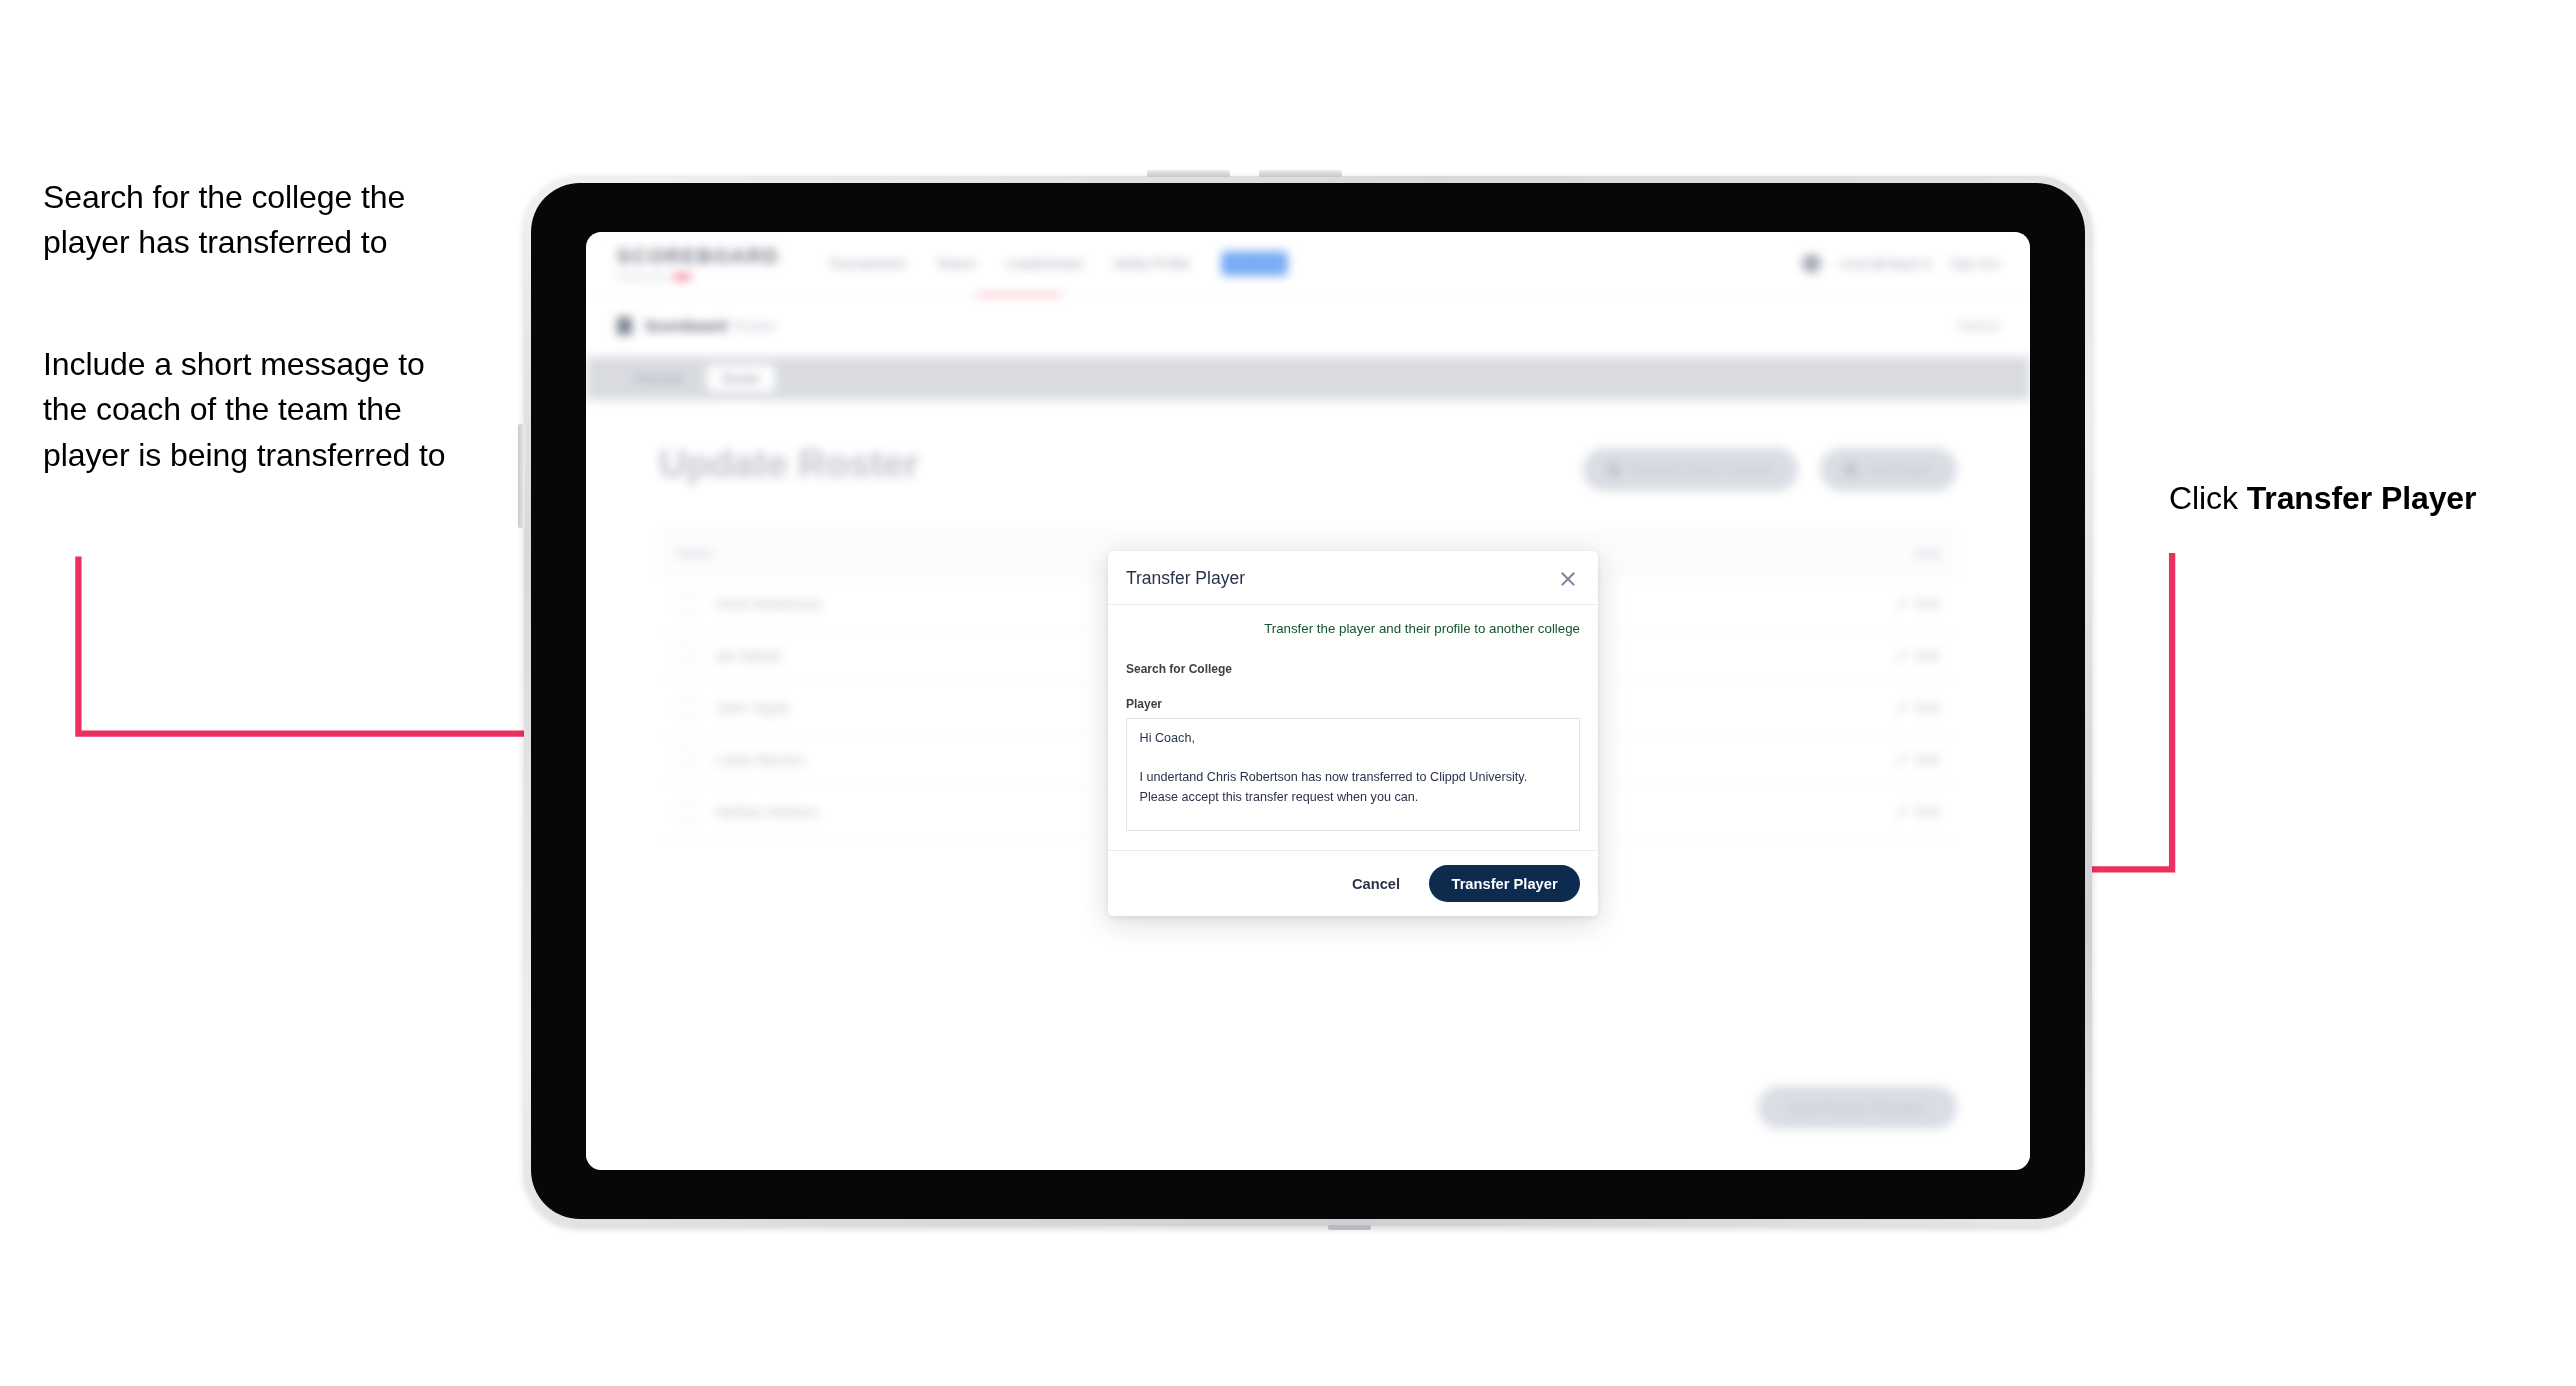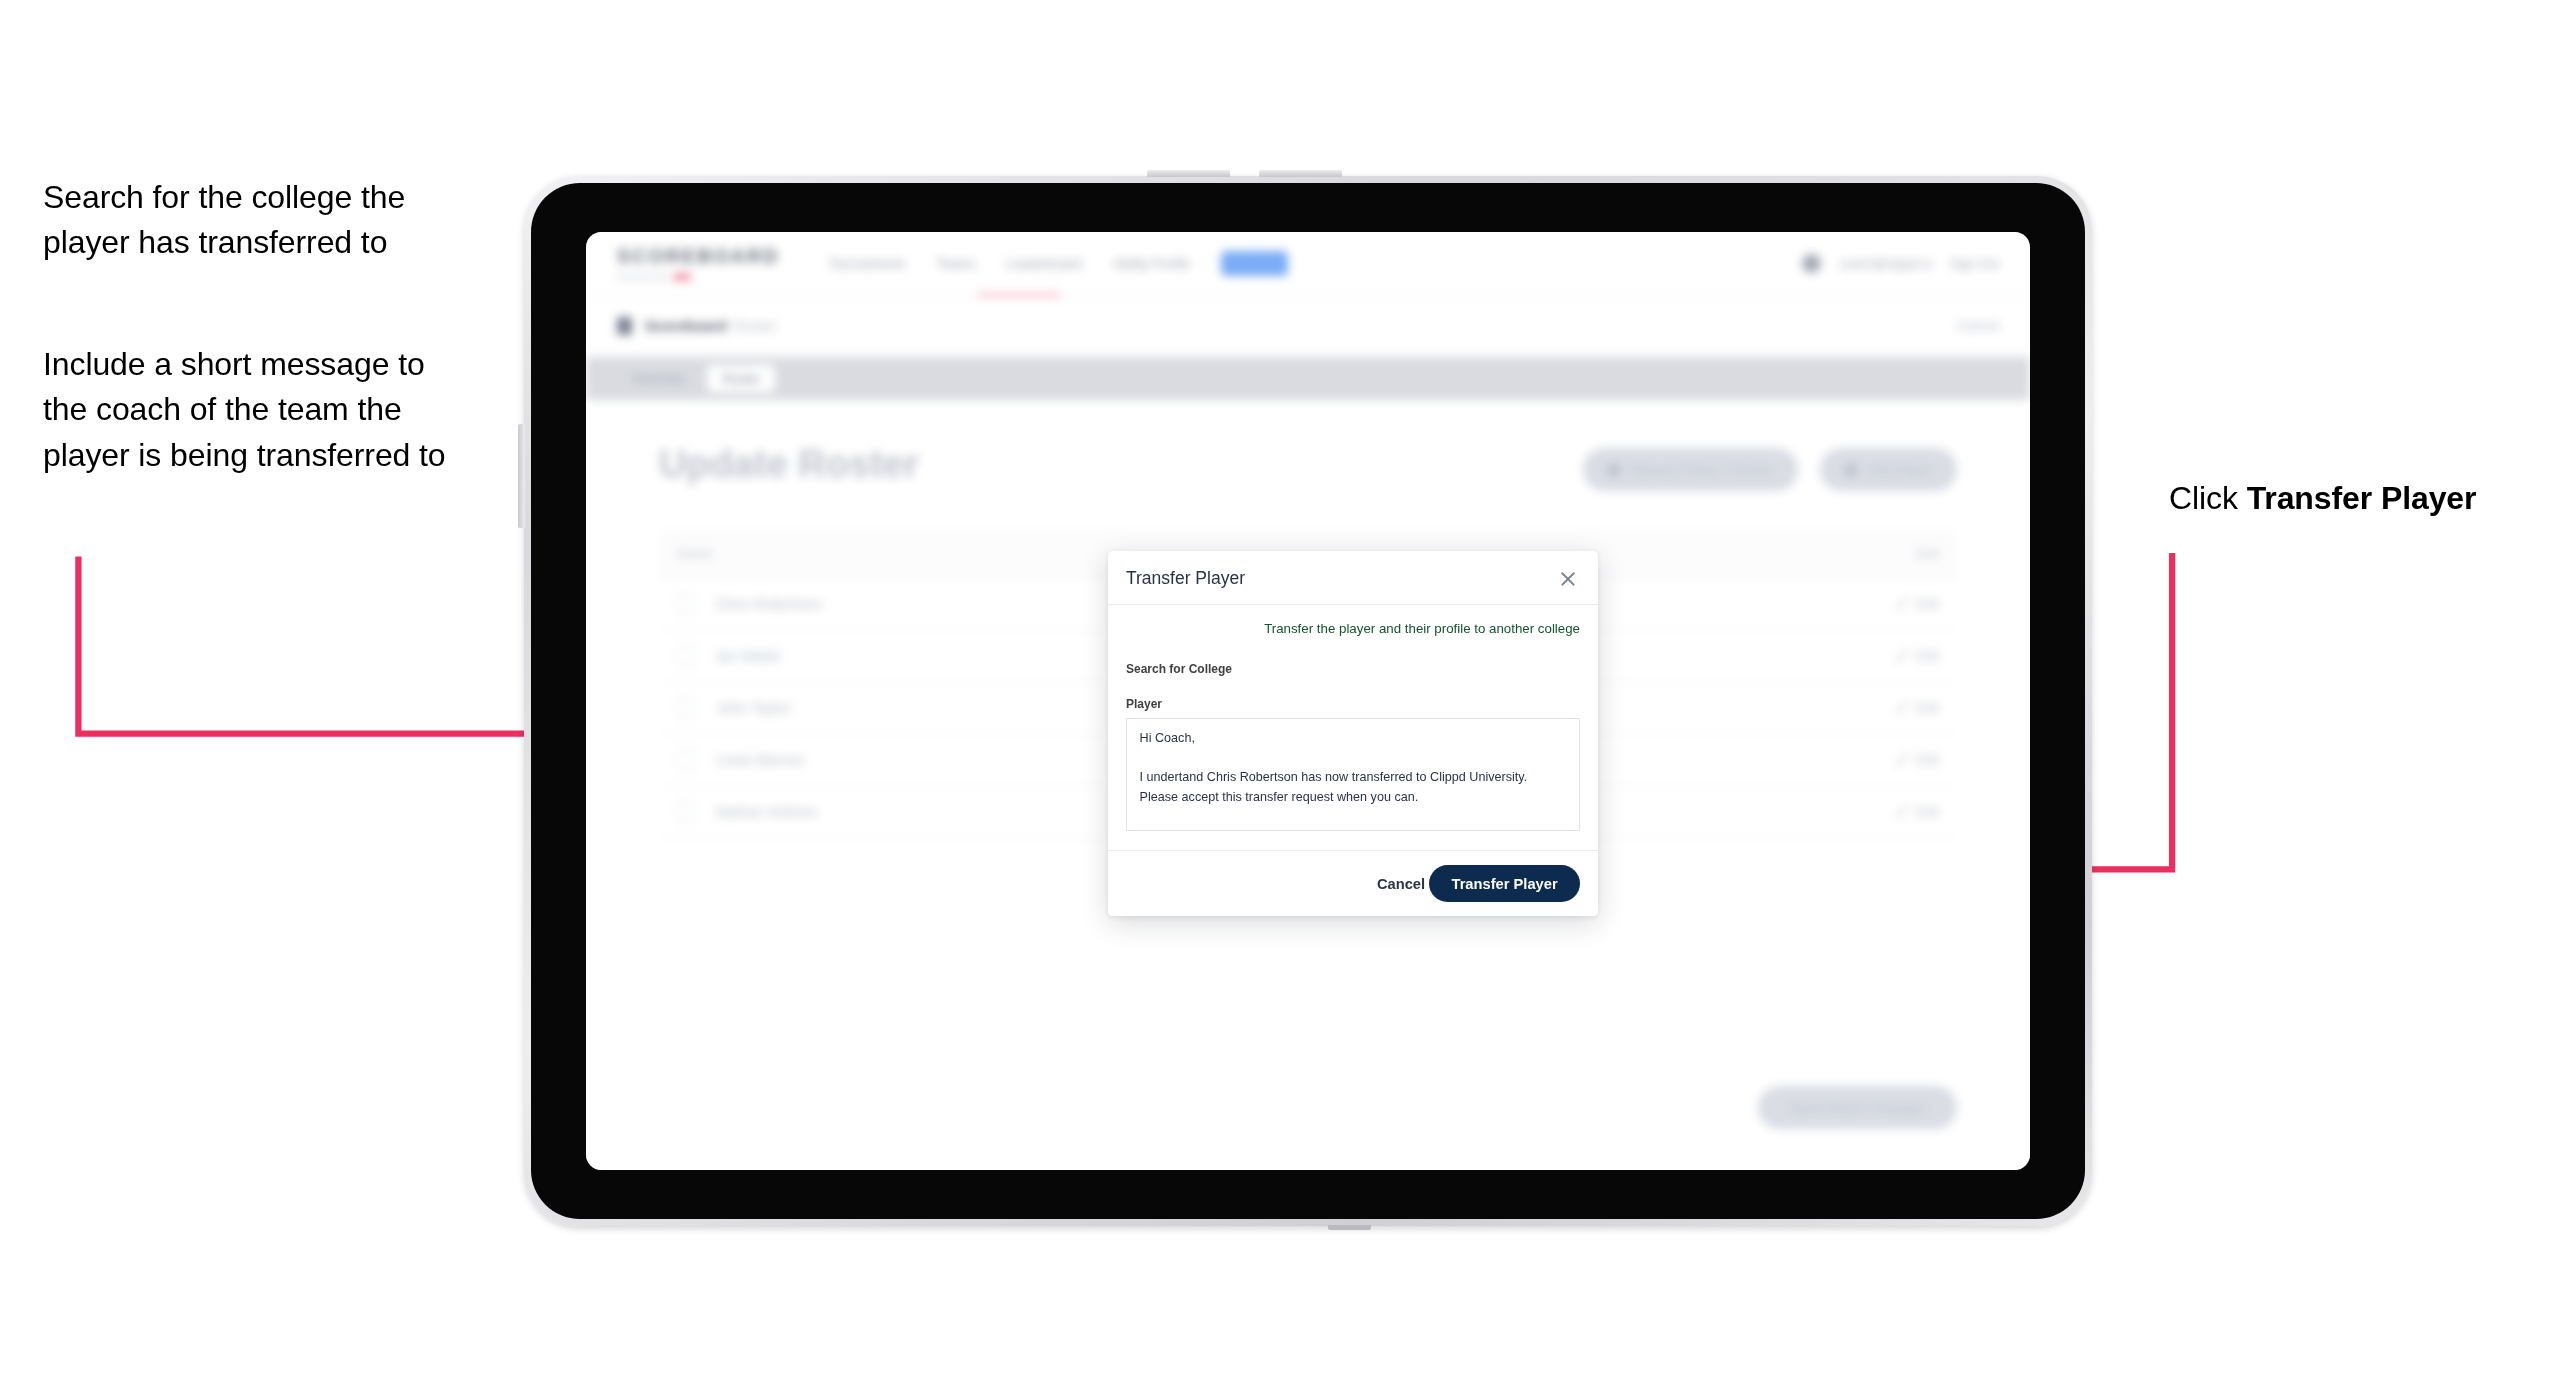--- a/index.html
+++ b/index.html
@@ -192,21 +192,21 @@
   }
   .spacer-16 { height: 13.3px; }
   .textarea-box {
     width: 100%; height: 113px;
     border: 0.7px solid #dfe3ea; border-radius: 0;
     padding: 9.8px 12.6px; font-size: 12.6px; color: #28334a; line-height: 1.55;
     font-family: "Liberation Sans", sans-serif; background: #fff;
     resize: none; overflow: hidden; white-space: pre-wrap;
   }
   .modal-foot {
-    display: flex; align-items: center; justify-content: flex-end; gap: 4px;
+    display: flex; align-items: center; justify-content: flex-end; gap: 29px;
     padding: 14px 18px; border-top: 0.7px solid #e9ecf1; background: #fff;
   }
   .btn-cancel {
     background: none; border: none; cursor: pointer;
     font-size: 14.7px; color: #2b3548; font-weight: 600;
     font-family: "Liberation Sans", sans-serif;
   }
   .btn-primary {
     border: none; cursor: pointer;
     background: #0d2a4f; color: #fff;

